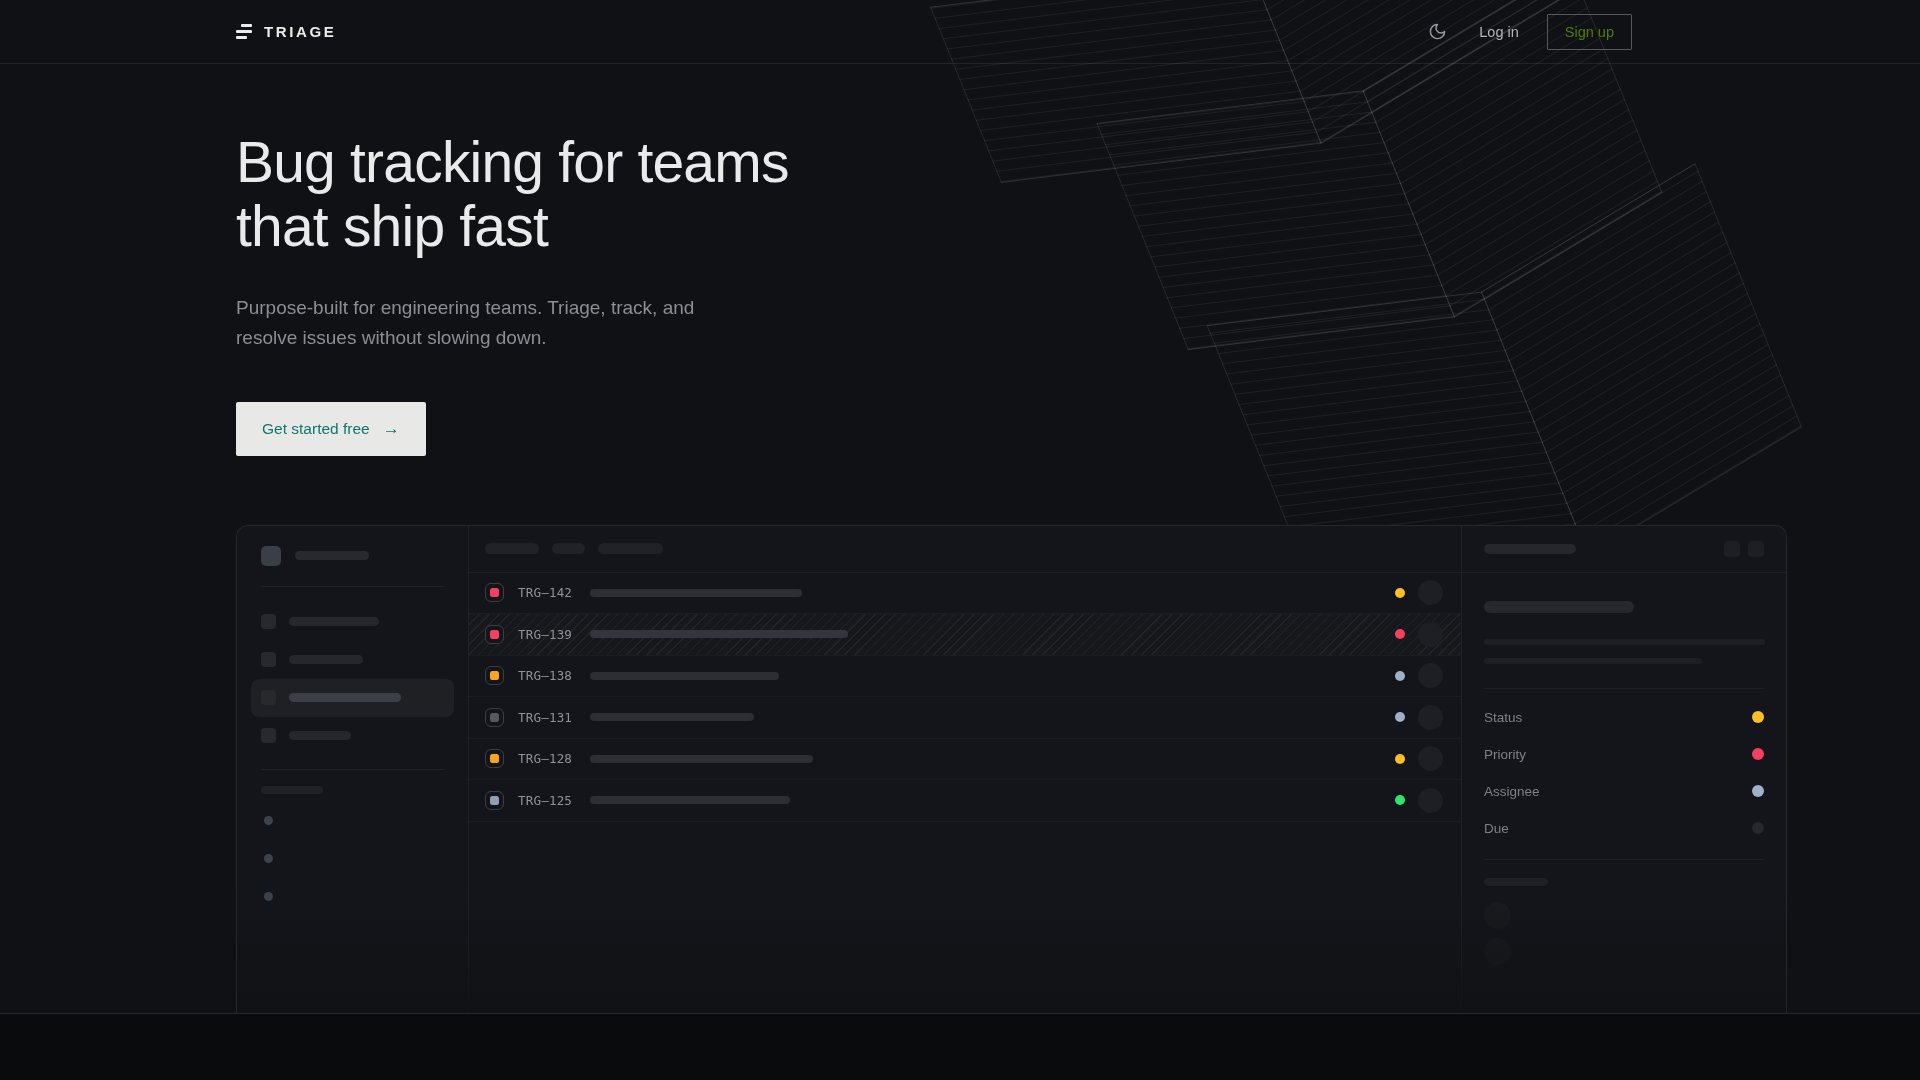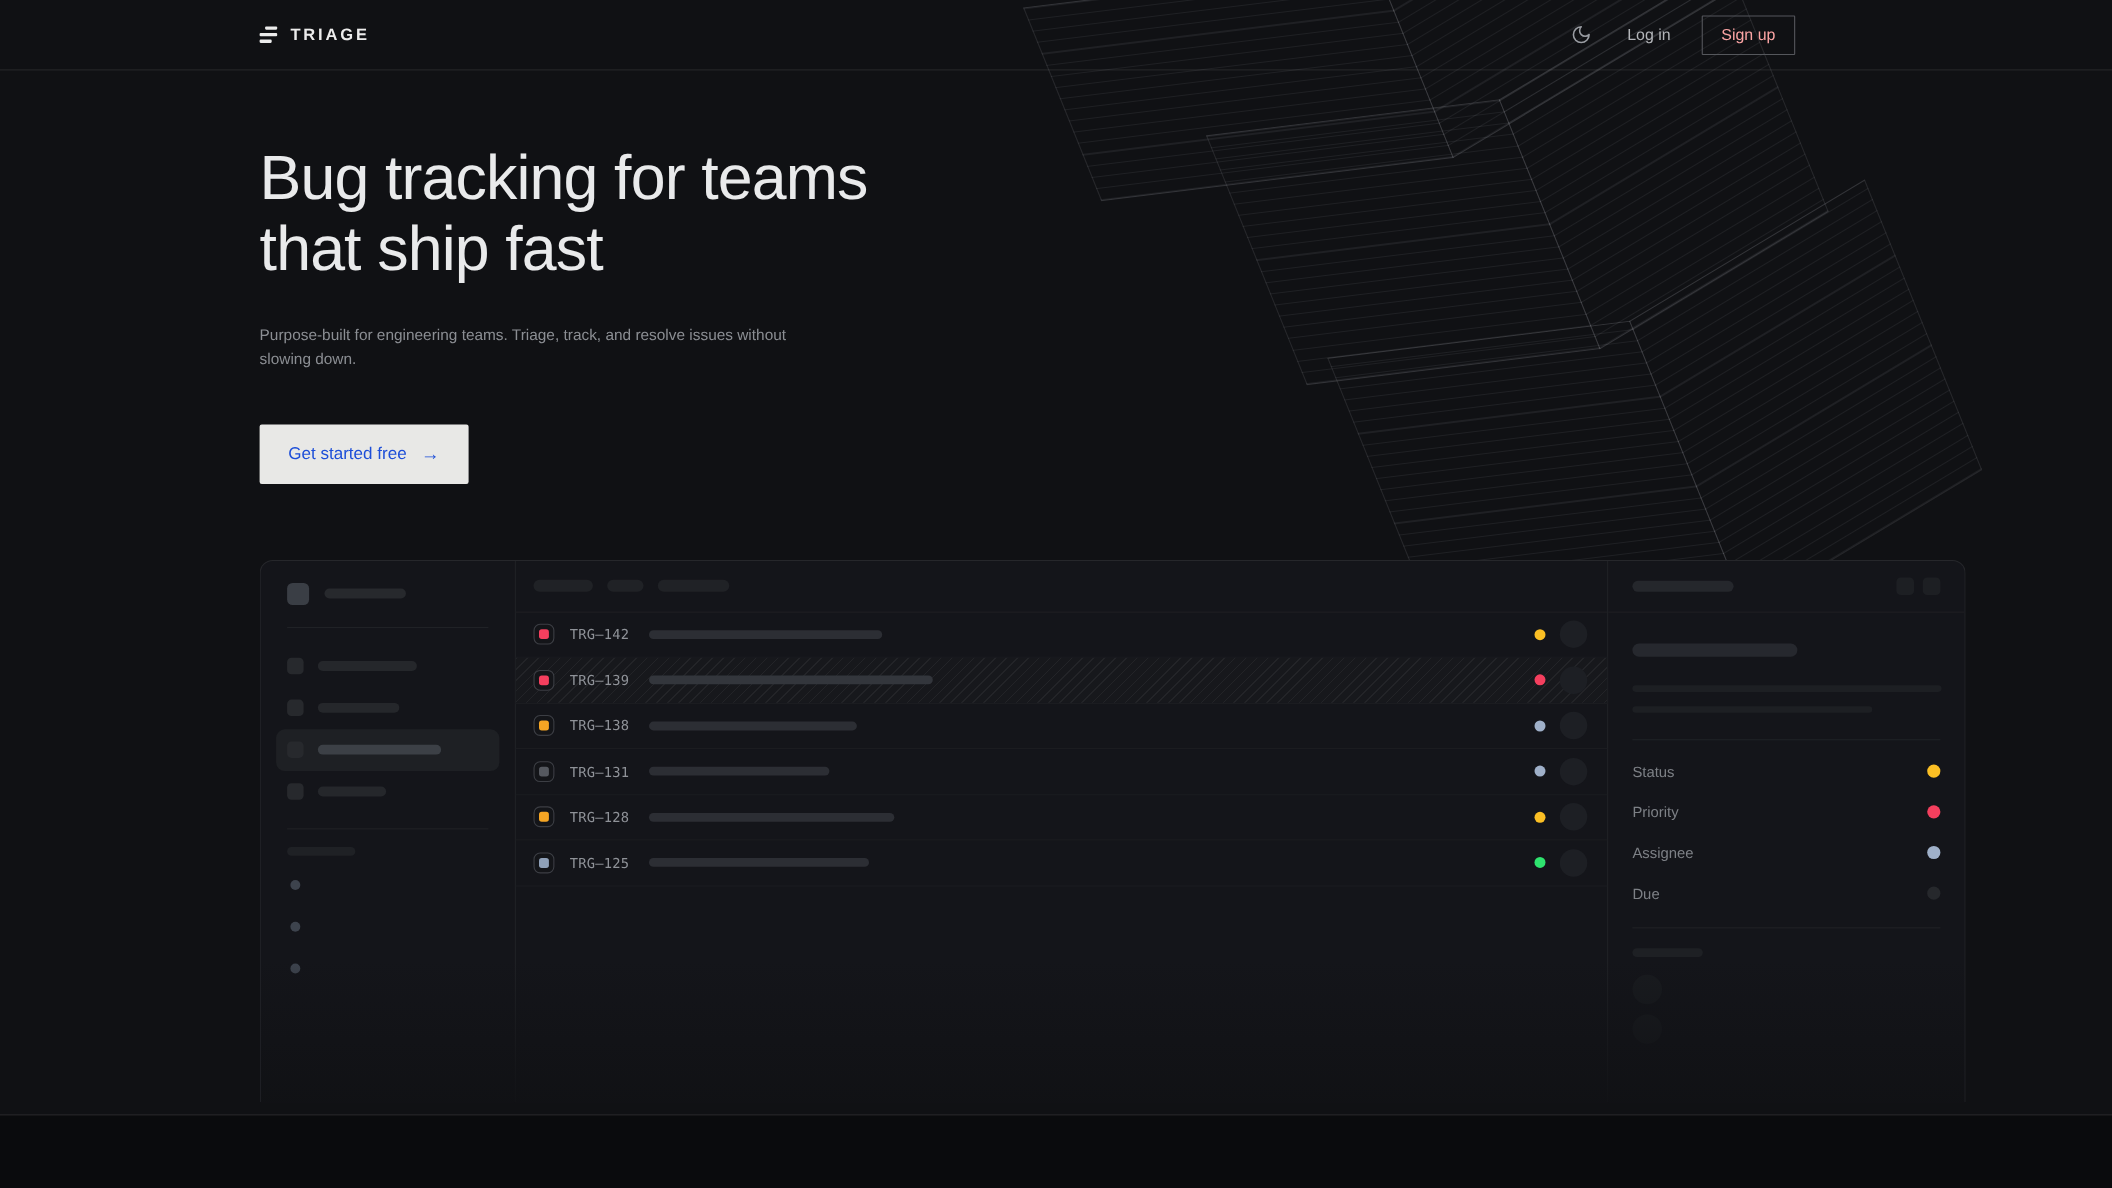--- a/index.html
+++ b/index.html
@@ -42,39 +42,39 @@
   .logo-icon { width:16px; height:15px; display:flex; flex-direction:column; justify-content:space-between; }
   .logo-icon i { display:block; height:3px; border-radius:1px; background:#ececec; }
   .logo-icon i:nth-child(1){ width:11px; margin-left:5px; }
   .logo-icon i:nth-child(2){ width:16px; }
   .logo-icon i:nth-child(3){ width:11px; }
   .logo-text { font-size:15px; font-weight:700; letter-spacing:2.6px; color:#ececec; }
   .nav-right { display:flex; align-items:center; gap:28px; }
   .theme-toggle { background:none; border:none; cursor:pointer; display:flex; align-items:center; padding:4px; }
   .login { font-size:14.5px; color:#b3b5b9; cursor:pointer; text-decoration:none; }
   .signup {
-    background:transparent; border:1px solid #55575c; color:#fca5a5;
+    background:transparent; border:1px solid #55575c; color:#4d7c0f;
     font-size:14.5px; font-family:inherit; padding:9px 17px; cursor:pointer; border-radius:1px;
   }
 
   
   .hero { position:relative; z-index:2; padding-left:236px; }
   .hero h1 {
     margin-top:66px;
     font-size:57px; line-height:1.13; font-weight:500;
     letter-spacing:-0.8px; color:#e9eaeb;
   }
   .hero-sub {
     margin-top:34px; max-width:495px;
-    font-size:14px; line-height:1.6; color:#8b8e93;
+    font-size:19px; line-height:1.6; color:#8b8e93;
   }
   .cta {
     margin-top:48px; display:inline-flex; align-items:center; gap:13px;
     height:54px; padding:0 26px;
-    background:#e8e8e6; color:#1d4ed8; border:none; border-radius:2px;
+    background:#e8e8e6; color:#0f766e; border:none; border-radius:2px;
     font-family:inherit; font-size:15.5px; font-weight:500; cursor:pointer;
   }
   .cta .arrow { font-size:17px; }
 
   
   .mockup {
     margin-top:69px; width:1551px; height:493px;
     border:1px solid #26272b; border-bottom:none; border-radius:12px 12px 0 0;
     background:#14151a; display:flex; position:relative; overflow:hidden;
   }

